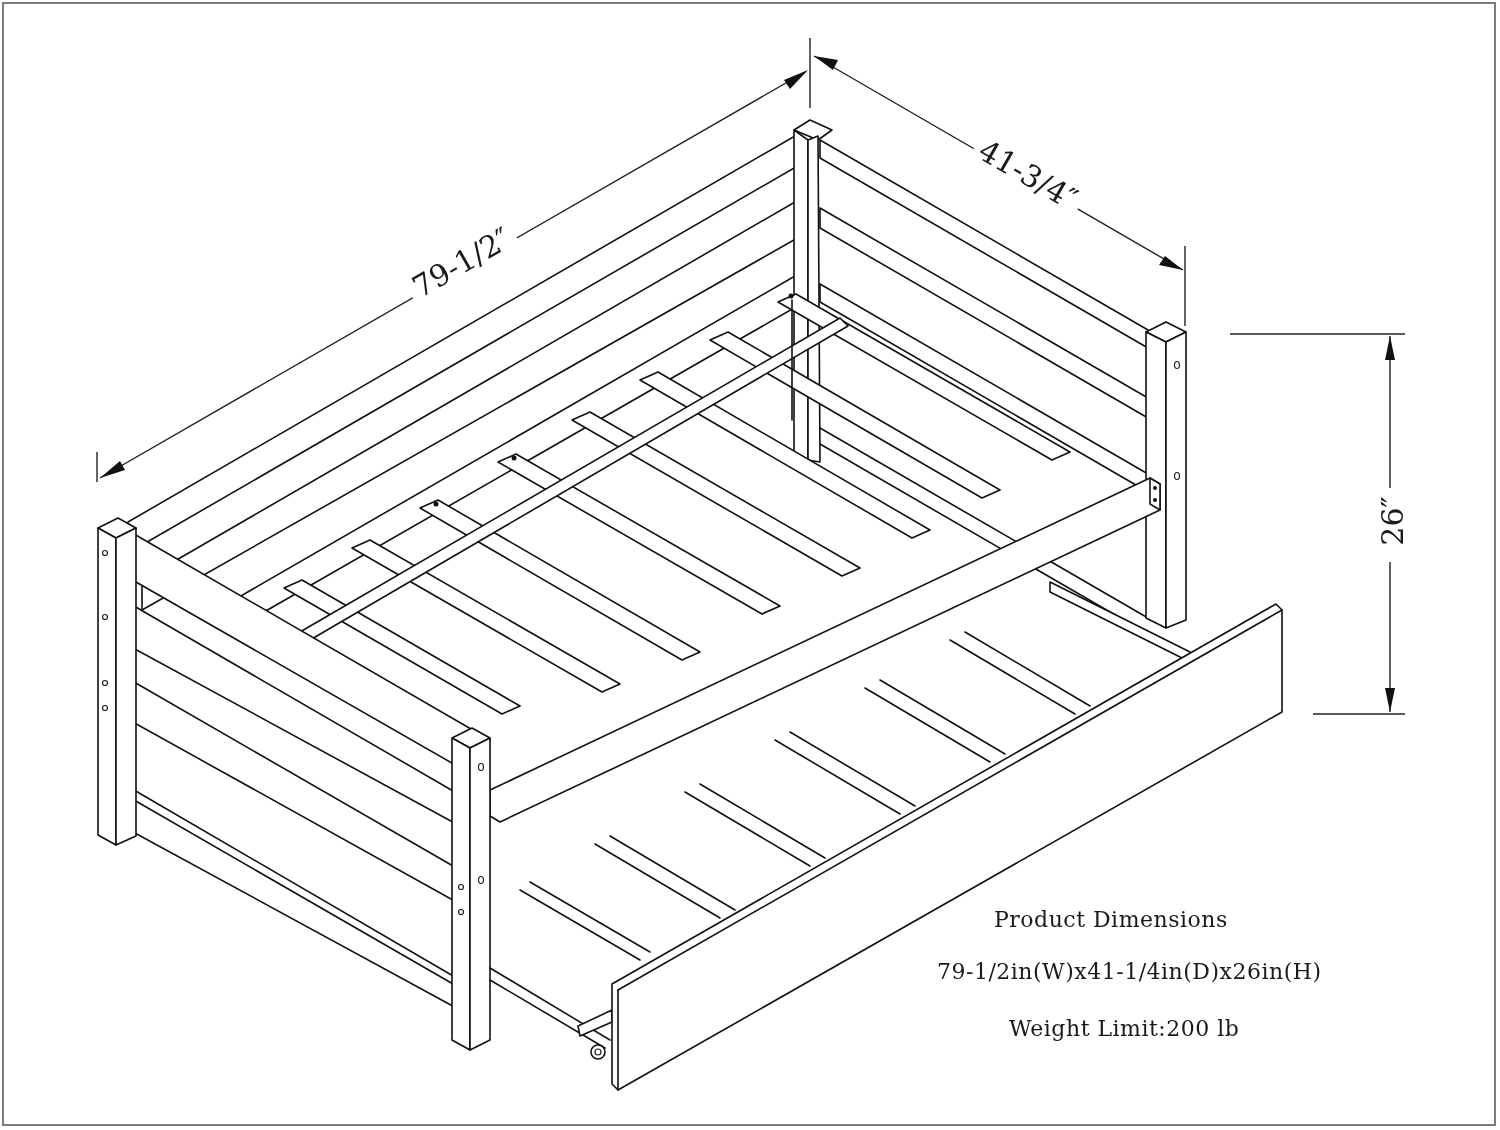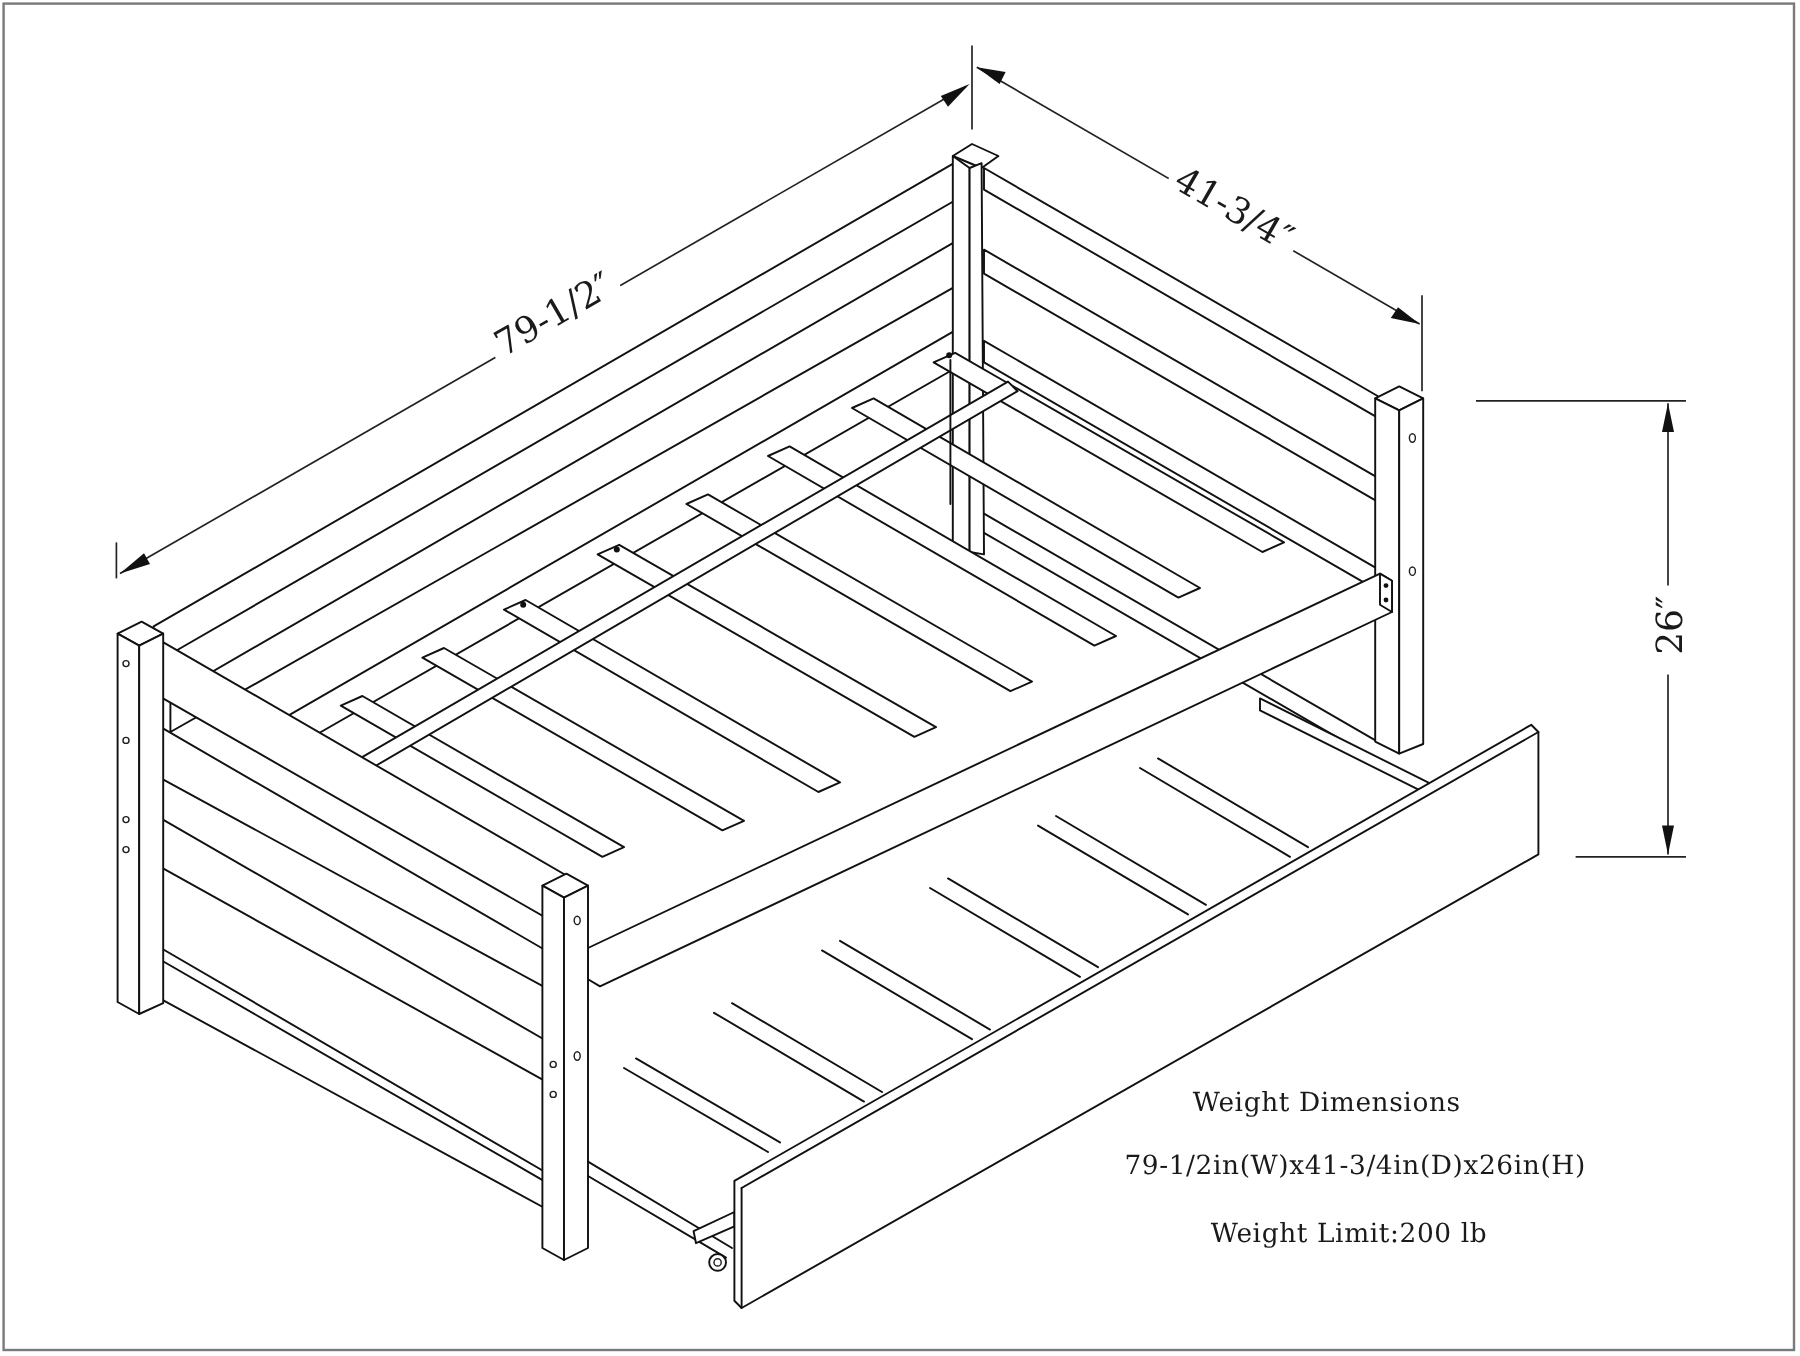--- a/index.html
+++ b/index.html
@@ -196,15 +196,15 @@
     <polygon class="pl" points="612,984 1276,604 1282,610 1282,712 618,1090 612,1084"></polygon>
     <line class="ln" x1="618" y1="990" x2="1282" y2="610"></line>
     <line class="ln" x1="618" y1="990" x2="618" y2="1090"></line>
   </g>
 </svg>
 
 <div class="dim-label" style="left:402px; top:248px; transform: rotate(-30deg);">79-1/2″</div>
 <div class="dim-label" style="left:968px; top:160px; transform: rotate(30deg);">41-3/4″</div>
 <div class="dim-label" style="left:1362px; top:506px; transform: rotate(-90deg);">26″</div>
 
-<div class="info-text" style="left:994px; top:907px;">Weight Dimensions</div>
-<div class="info-text" style="left:937px; top:959px;">79-1/2in(W)x41-3/4in(D)x26in(H)</div>
+<div class="info-text" style="left:994px; top:907px;">Product Dimensions</div>
+<div class="info-text" style="left:937px; top:959px;">79-1/2in(W)x41-1/4in(D)x26in(H)</div>
 <div class="info-text" style="left:1009px; top:1016px;">Weight Limit:200 lb</div>
 
 </body></html>

